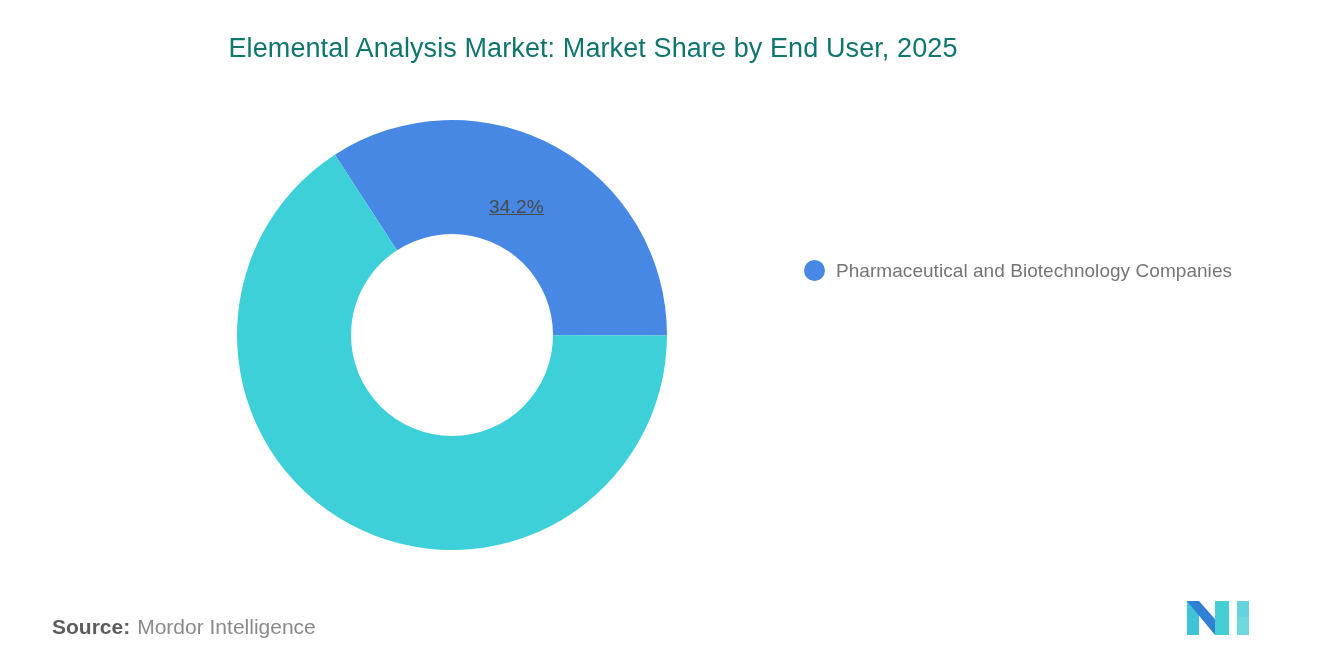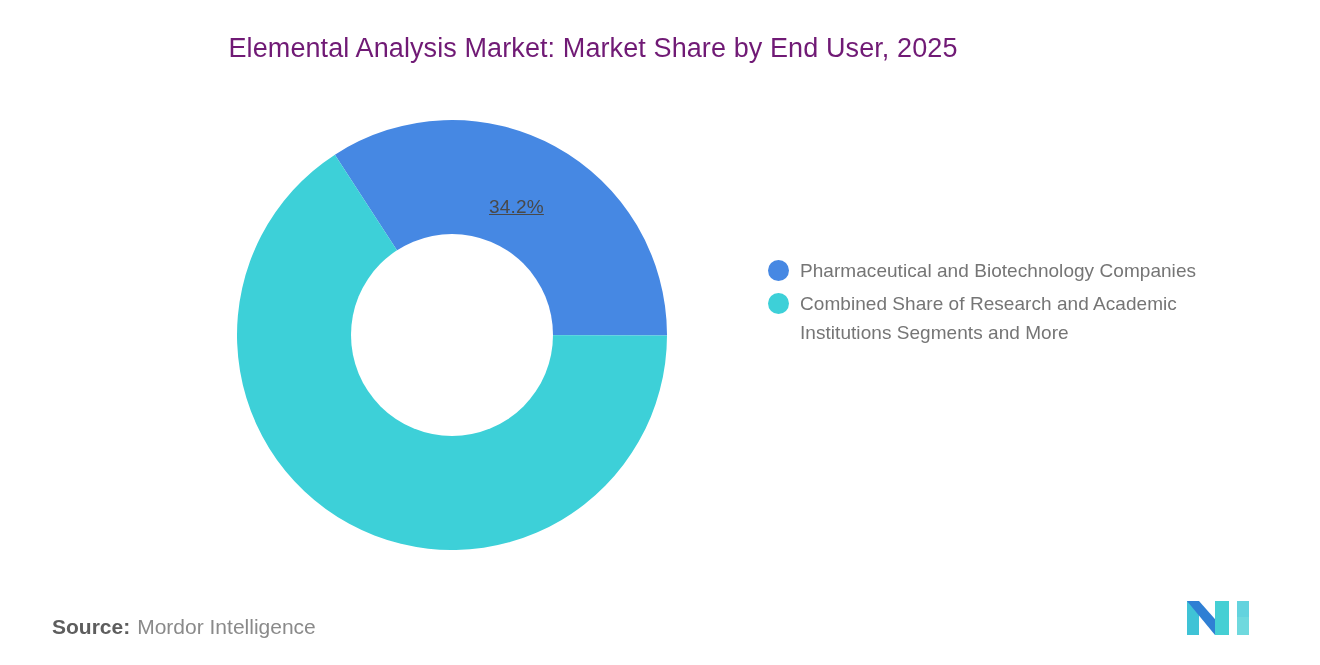--- a/index.html
+++ b/index.html
@@ -22,21 +22,21 @@
 
   
   #chart-title {
     position: absolute;
     left: 0;
     top: 29px;
     width: 1186px;
     text-align: center;
     font-size: 27px;
     font-weight: 400;
-    color: #701a75;
+    color: #0f766e;
     letter-spacing: 0.1px;
     line-height: 38px;
     white-space: nowrap;
   }
 
   
   #donut-wrap {
     position: absolute;
     left: 237px;
     top: 120px;
@@ -60,21 +60,21 @@
   }
   #label-slice-0 {
     left: 489px;
     top: 196px;
     text-decoration: underline;
   }
 
   
   #legend {
     position: absolute;
-    left: 768px;
+    left: 804px;
     top: 256px;
     width: 490px;
   }
   .legend-item {
     position: relative;
     display: flex;
     align-items: flex-start;
     margin-bottom: 4px;
   }
   .legend-swatch {
@@ -141,24 +141,20 @@
     </svg>
   </div>
 
   <div class="slice-label" id="label-slice-0">34.2%</div>
 
   <div id="legend">
     <div class="legend-item">
       <span class="legend-swatch" style="background: rgb(70, 136, 227);"></span>
       <span class="legend-label">Pharmaceutical and Biotechnology Companies</span>
     </div>
-    <div class="legend-item">
-      <span class="legend-swatch" style="background: rgb(61, 208, 216);"></span>
-      <span class="legend-label">Combined Share of Research and Academic Institutions Segments and More</span>
-    </div>
   </div>
 
   <div id="source-line">
     <span id="source-label">Source:</span><span id="source-value">Mordor Intelligence</span>
   </div>
 
   <div id="brand-logo">
     <svg width="68" height="40" viewBox="0 0 68 40" xmlns="http://www.w3.org/2000/svg">
       <polygon points="2,38 2,4 14,4 14,38" fill="#3fc3d6"></polygon>
       <polygon points="2,4 14,4 44,38 30,38" fill="#2f7fd4"></polygon>

